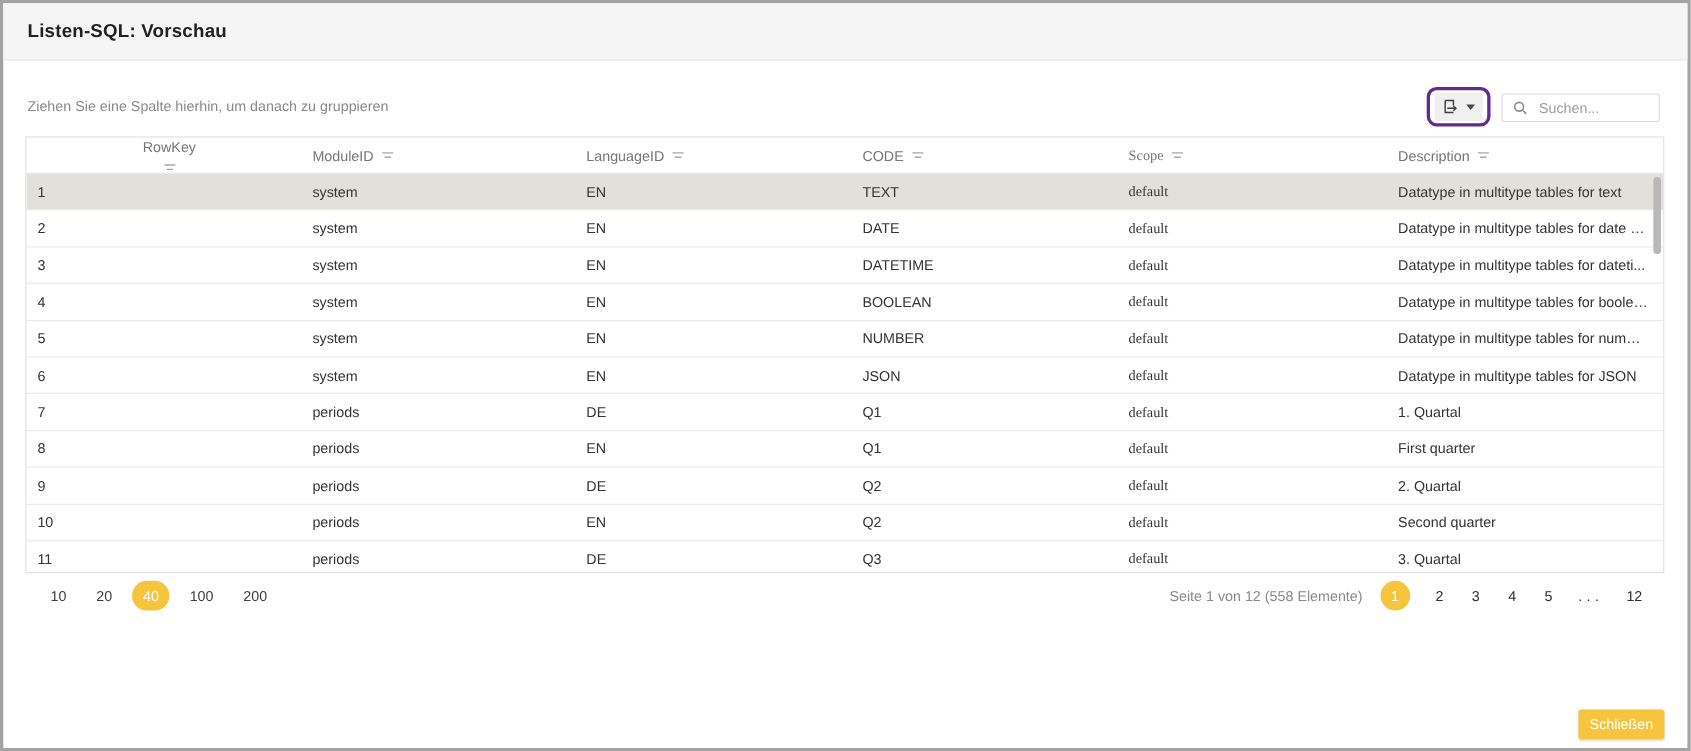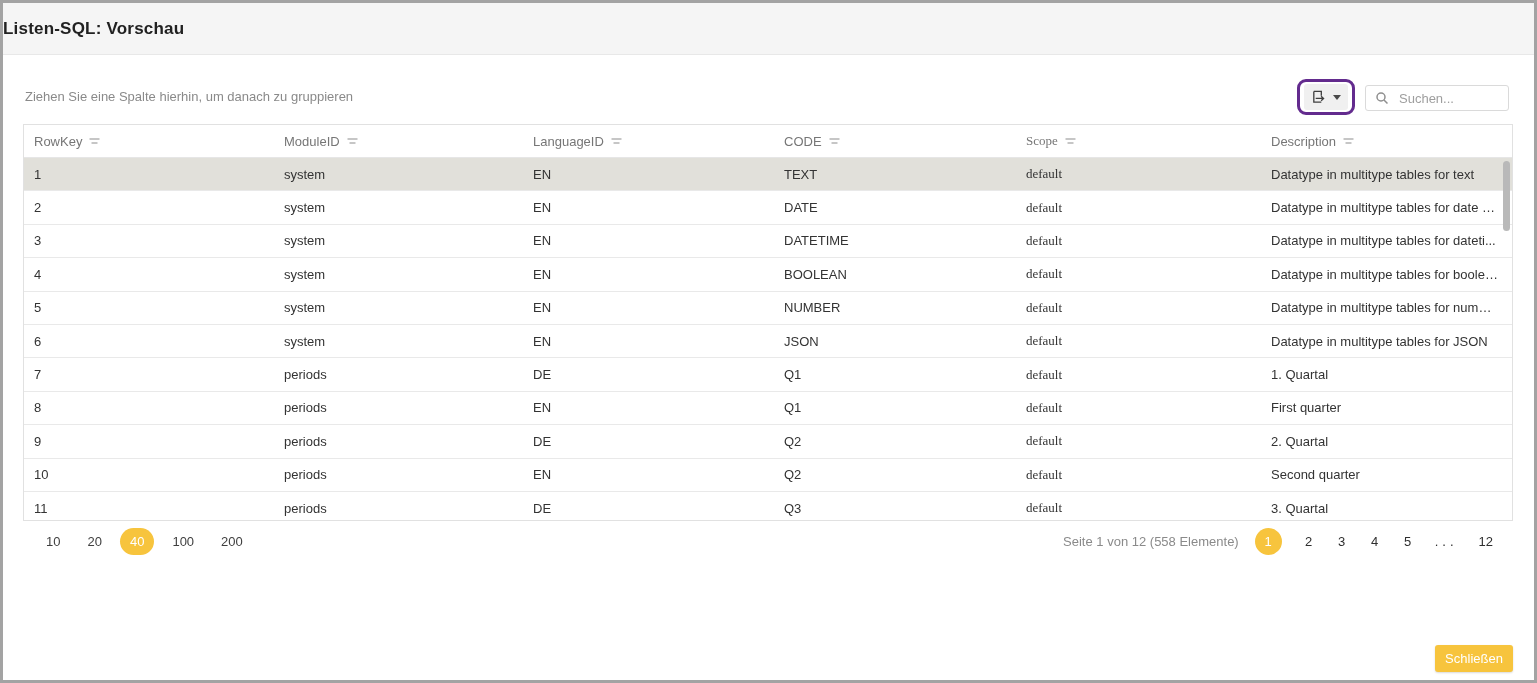--- a/index.html
+++ b/index.html
@@ -1,21 +1,21 @@
 <!DOCTYPE html>
 <html><head>
 <meta charset="utf-8">
 <style>
   html,body{margin:0;padding:0;width:1537px;height:683px;overflow:hidden;
     font-family:"Liberation Sans", sans-serif;background:#fff;}
   .window{position:absolute;inset:0;border:3px solid #a3a3a3;background:#fff;box-sizing:border-box;}
 
   
   .titlebar{position:absolute;left:0;top:0;right:0;height:52px;background:#f5f5f5;
-    border-bottom:1px solid #e8e8e8;display:flex;align-items:center;box-sizing:border-box;}
+    border-bottom:1px solid #e8e8e8;display:flex;align-items:center;padding-left:22px;box-sizing:border-box;}
   .titlebar h1{margin:0;font-size:17px;font-weight:bold;color:#212121;letter-spacing:.2px;}
 
   
   .hint{position:absolute;left:22px;top:86px;font-size:13px;color:#8a8a8a;}
 
   
   .export-highlight{position:absolute;left:1294px;top:76px;width:52px;height:30px;
     border:3px solid #632b8e;border-radius:9px;display:flex;align-items:center;justify-content:center;}
   .export-btn{width:44px;height:26px;background:#f0f0f0;border:none;border-radius:3px;
     display:flex;align-items:center;justify-content:center;gap:7px;cursor:pointer;}
@@ -32,21 +32,21 @@
   
   .grid{position:absolute;left:20px;top:121px;width:1490px;height:397px;border:1px solid #e1e1e1;
     box-sizing:border-box;overflow:hidden;background:#fff;}
   .hrow{display:flex;height:33px;align-items:center;border-bottom:1px solid #e6e6e6;box-sizing:border-box;}
   .hcell{display:flex;align-items:center;gap:7px;padding-left:10px;box-sizing:border-box;
     font-size:13px;color:#767676;overflow:hidden;white-space:nowrap;}
   .trow{display:flex;height:33.4px;align-items:center;border-bottom:1px solid #e9e9e9;box-sizing:border-box;}
   .trow.selected{background:#e1e0da;}
   .cell{padding-left:10px;font-size:13px;color:#333;box-sizing:border-box;
     overflow:hidden;white-space:nowrap;text-overflow:ellipsis;}
-  .c0{width:250px;} .c1{width:249px;} .c2{width:251px;} .c3{width:242px;} .c4{width:245px;font-family:Liberation Serif, serif;} .c5{flex:1;min-width:0;padding-right:14px;}
+  .c0{width:250px;flex-direction:column;} .c1{width:249px;} .c2{width:251px;} .c3{width:242px;} .c4{width:245px;font-family:Liberation Serif, serif;} .c5{flex:1;min-width:0;padding-right:14px;}
   .vthumb{position:absolute;right:2px;top:36px;width:7px;height:70px;background:#b9b9b9;border-radius:4px;}
 
   
   .pager{position:absolute;left:20px;top:523px;width:1490px;height:30px;display:flex;
     align-items:center;justify-content:space-between;box-sizing:border-box;padding:0 20px 0 14px;}
   .sizes{display:flex;align-items:center;gap:9px;}
   .size-item{font-size:13px;color:#3f3f3f;padding:4px 9px;cursor:pointer;}
   .size-item.pill{background:var(--accent);color:#fff;border-radius:15px;padding:6px 10px;}
   .pgright{display:flex;align-items:center;}
   .pginfo{font-size:13px;color:#8a8a8a;margin-right:16px;}

